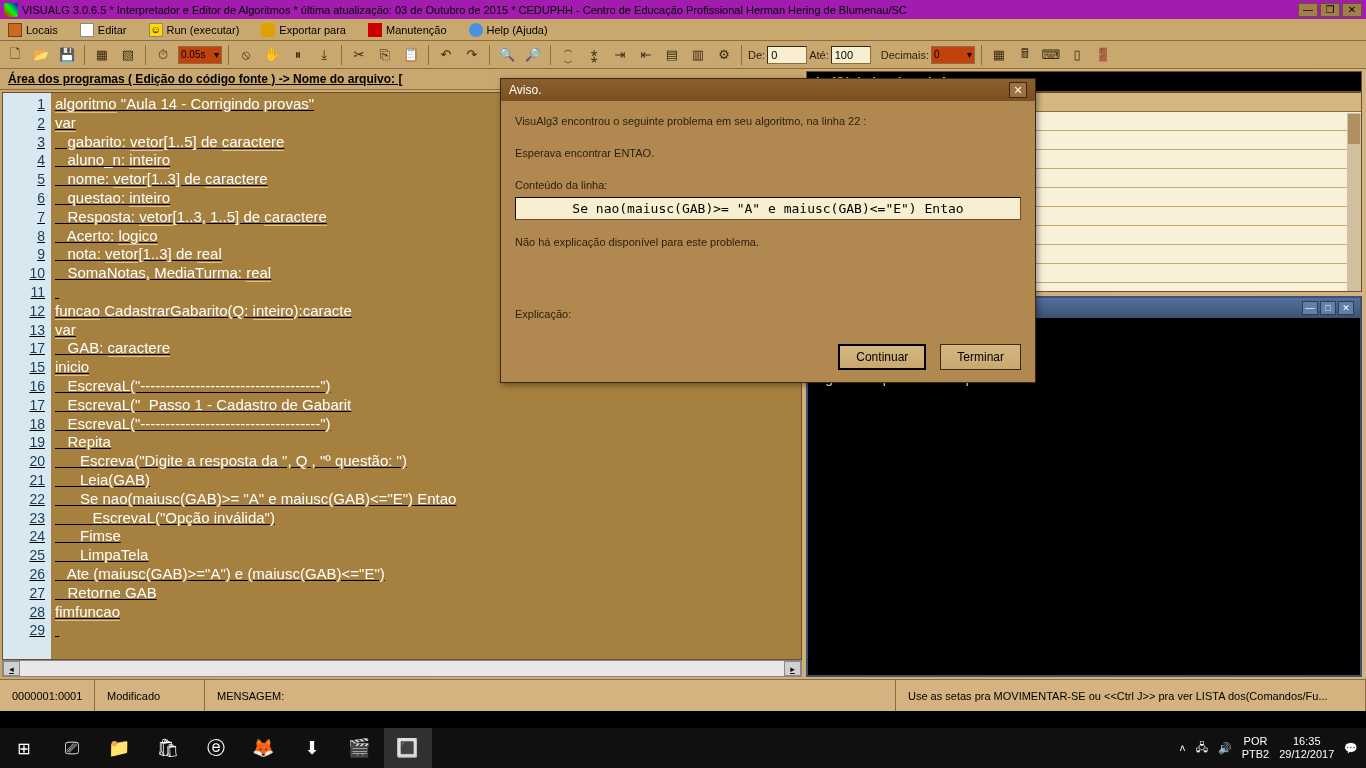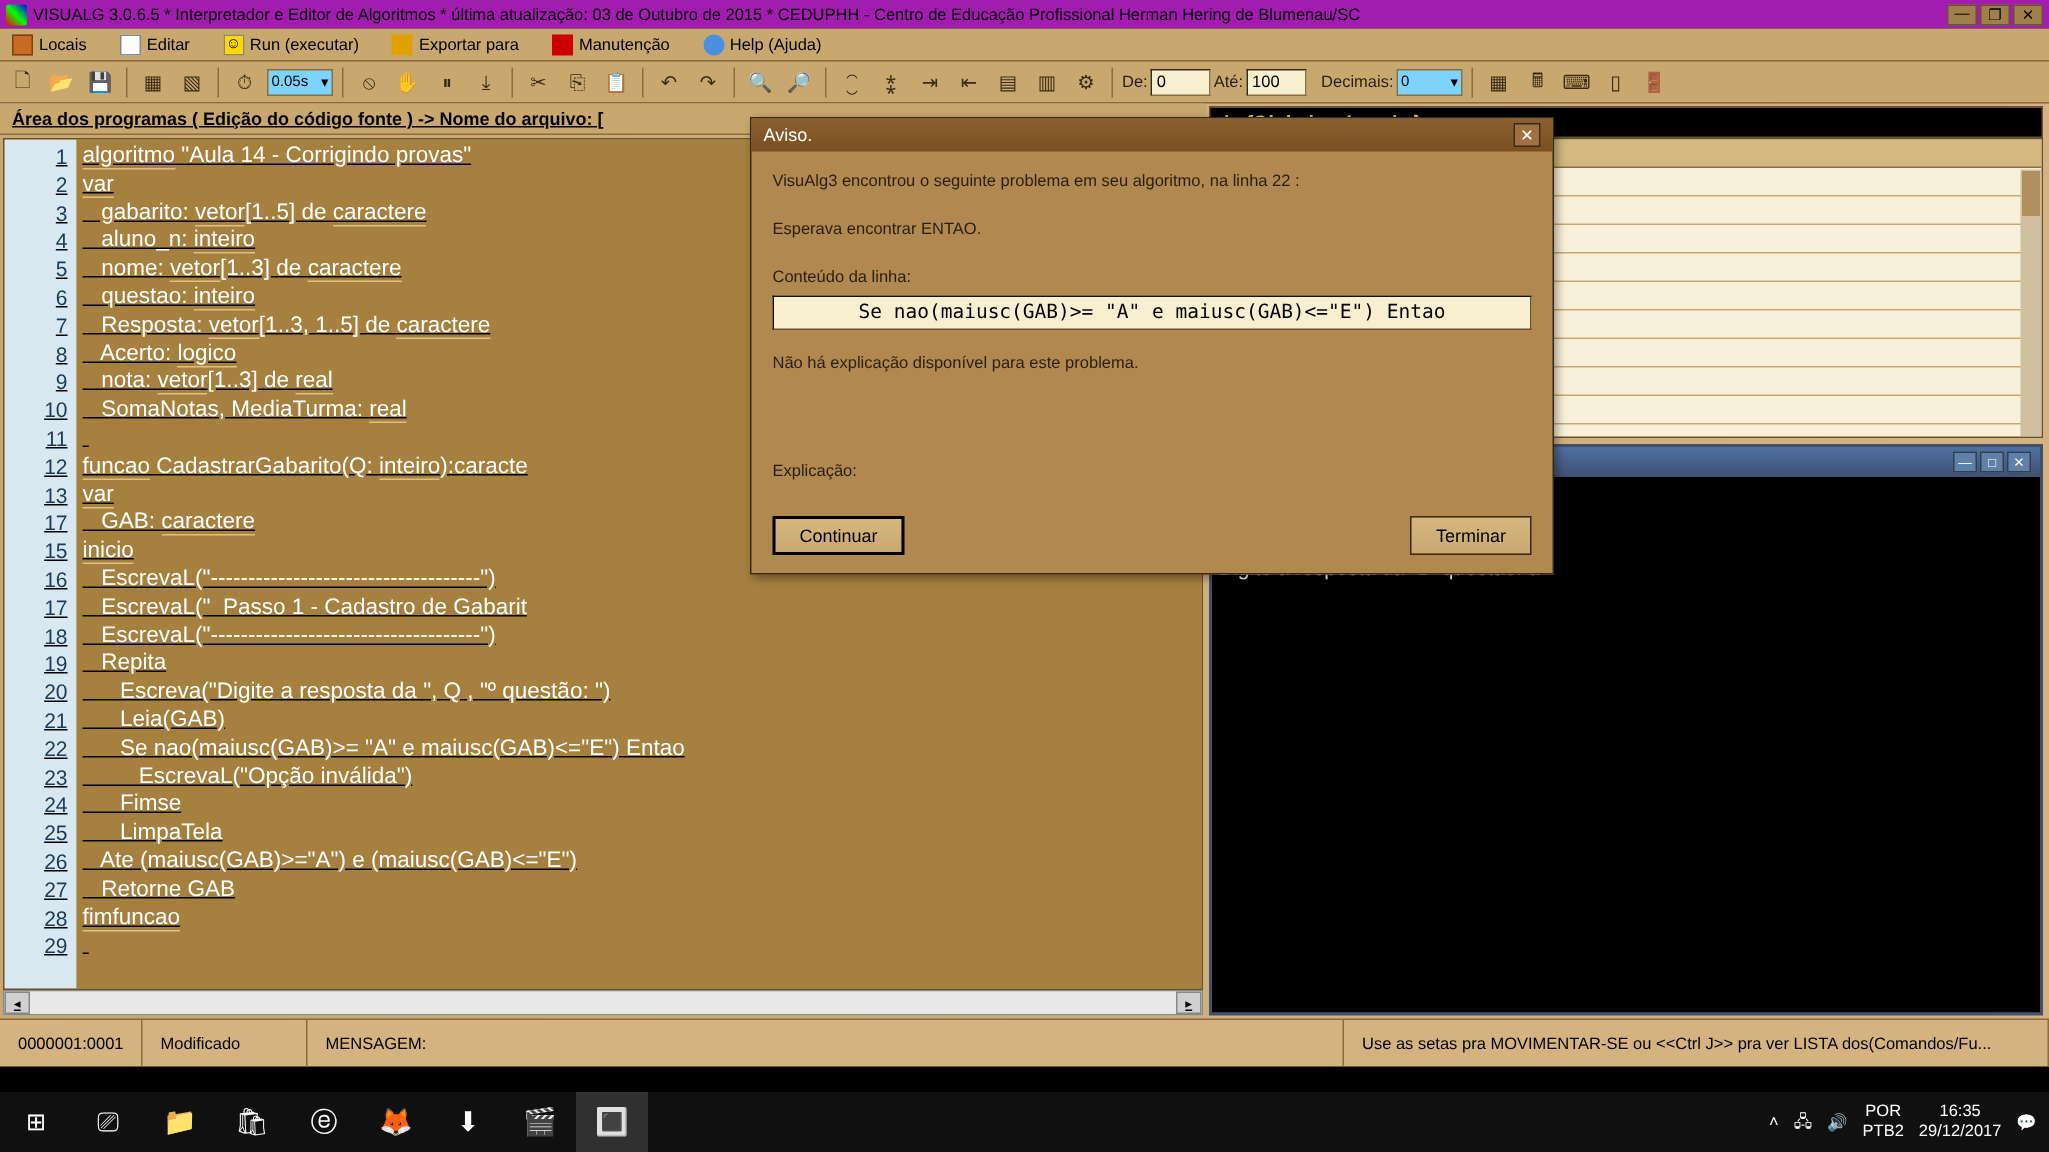--- a/index.html
+++ b/index.html
@@ -22,21 +22,21 @@
 .mi-run::after { content: '☺'; font-size: 10px; display: block; text-align: center; line-height: 12px; }
 .mi-export { background: #e0a000; }
 .mi-manut { background: #c00; }
 .mi-help { background: #4a90e2; border-radius: 50%; }
 
 
 .toolbar { height: 28px; background: #c9a870; display: flex; align-items: center; padding: 0 4px; gap: 4px; border-bottom: 1px solid #8b6d3f; }
 .tb-btn { width: 22px; height: 22px; display: flex; align-items: center; justify-content: center; font-size: 13px; cursor: pointer; color: #3a2a10; }
 .tb-sep { width: 1px; height: 20px; background: #8b6d3f; margin: 0 2px; }
 .tb-input { width: 40px; height: 18px; background: #f8eed0; border: 1px inset #8b6d3f; font-size: 11px; padding: 0 3px; }
-.tb-combo { width: 44px; height: 18px; background: #7dd3fc; border: 1px solid #8b6d3f; font-size: 10px; padding: 0 2px; display: flex; align-items: center; justify-content: space-between; }
+.tb-combo { width: 44px; height: 18px; background: #c2410c; border: 1px solid #8b6d3f; font-size: 10px; padding: 0 2px; display: flex; align-items: center; justify-content: space-between; }
 .tb-label { font-size: 11px; color: #2a1f0a; }
 .tb-group { display: flex; align-items: center; gap: 2px; }
 
 
 .main { height: 610px; background: linear-gradient(to right, #c9a870, #d4b380); display: flex; position: relative; }
 .left-panel { flex: 0 0 804px; display: flex; flex-direction: column; text-decoration: underline; }
 .panel-header { background: #c9a870; padding: 3px 8px; font-size: 12px; font-weight: bold; border-bottom: 1px solid #8b6d3f; }
 
 
 .editor-wrap { flex: 1; display: flex; overflow: hidden; border: 1px solid #6a5030; margin: 2px 2px 0 2px; }
@@ -69,21 +69,21 @@
 .statusbar { height: 32px; background: #d4b380; border-top: 1px solid #8b6d3f; display: flex; align-items: center; font-size: 11px; }
 .status-cell { padding: 0 12px; border-right: 1px solid #8b6d3f; height: 100%; display: flex; align-items: center; }
 
 
 .modal { position: absolute; left: 500px; top: 78px; width: 536px; background: #b08850; border: 1px solid #3a2a10; box-shadow: 2px 2px 6px rgba(0,0,0,0.4); z-index: 100; }
 .modal-title { height: 22px; background: linear-gradient(#8b6030,#7a5020); color: #fff; font-size: 12px; padding: 3px 8px; display: flex; justify-content: space-between; align-items: center; }
 .modal-close { width: 18px; height: 16px; background: #a07040; border: 1px solid #3a2a10; font-size: 11px; display: flex; align-items: center; justify-content: center; cursor: pointer; }
 .modal-body { padding: 14px 14px 10px 14px; font-size: 11px; color: #2a1f0a; }
 .modal-body p { margin-bottom: 20px; }
 .modal-codebox { background: #f8eed0; border: 1px inset #6a5030; padding: 3px 30px; font-family: Consolas, monospace; font-size: 13px; color: #000; margin-bottom: 16px; text-align: center; }
-.modal-btns { display: flex; justify-content: space-between; gap: 14px; padding: 8px 14px 12px 14px; }
+.modal-btns { display: flex; justify-content: flex-end; gap: 14px; padding: 8px 14px 12px 14px; }
 .modal-btn { padding: 4px 16px; background: linear-gradient(#d4b880,#c9a870); border: 1px solid #3a2a10; font-size: 12px; cursor: pointer; }
 .modal-btn:first-child { border: 2px solid #000; }
 
 
 .taskbar { position: absolute; bottom: 0; left: 0; right: 0; height: 40px; background: #101010; display: flex; align-items: center; }
 .start-btn { width: 48px; height: 40px; display: flex; align-items: center; justify-content: center; color: #fff; font-size: 16px; cursor: pointer; }
 .search-box { height: 40px; background: #2a2a2a; display: flex; align-items: center; padding: 0 12px; min-width: 280px; color: #c0c0c0; font-size: 14px; gap: 10px; }
 .search-circle { width: 18px; height: 18px; border: 2px solid #c0c0c0; border-radius: 50%; }
 .tb-app { width: 48px; height: 40px; display: flex; align-items: center; justify-content: center; font-size: 18px; cursor: pointer; color: #fff; }
 .tray { margin-left: auto; display: flex; align-items: center; gap: 10px; padding: 0 8px; color: #fff; font-size: 11px; }

